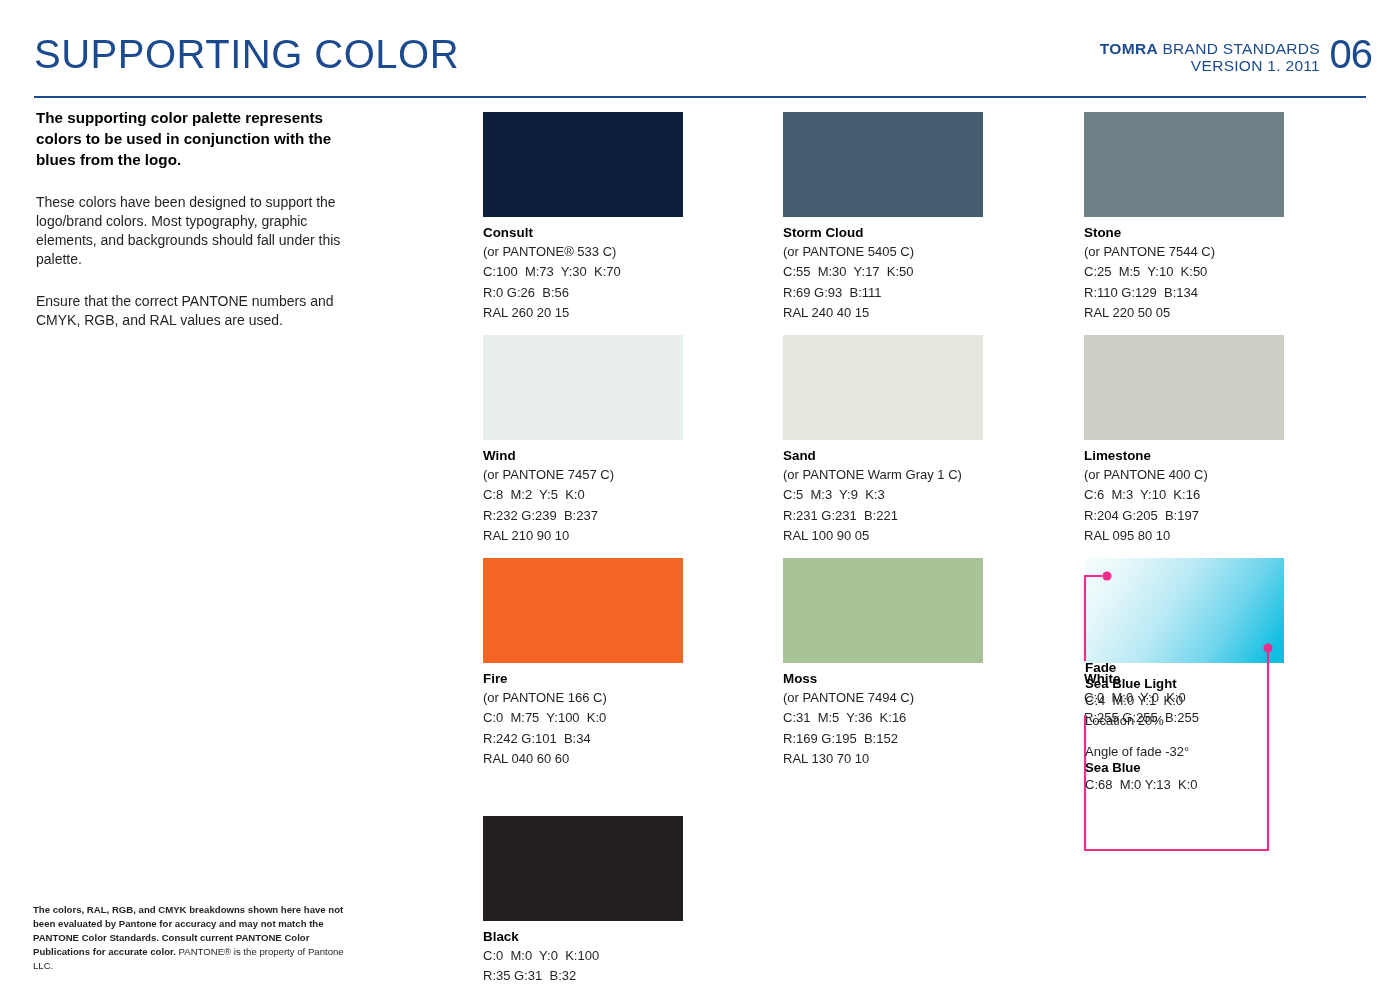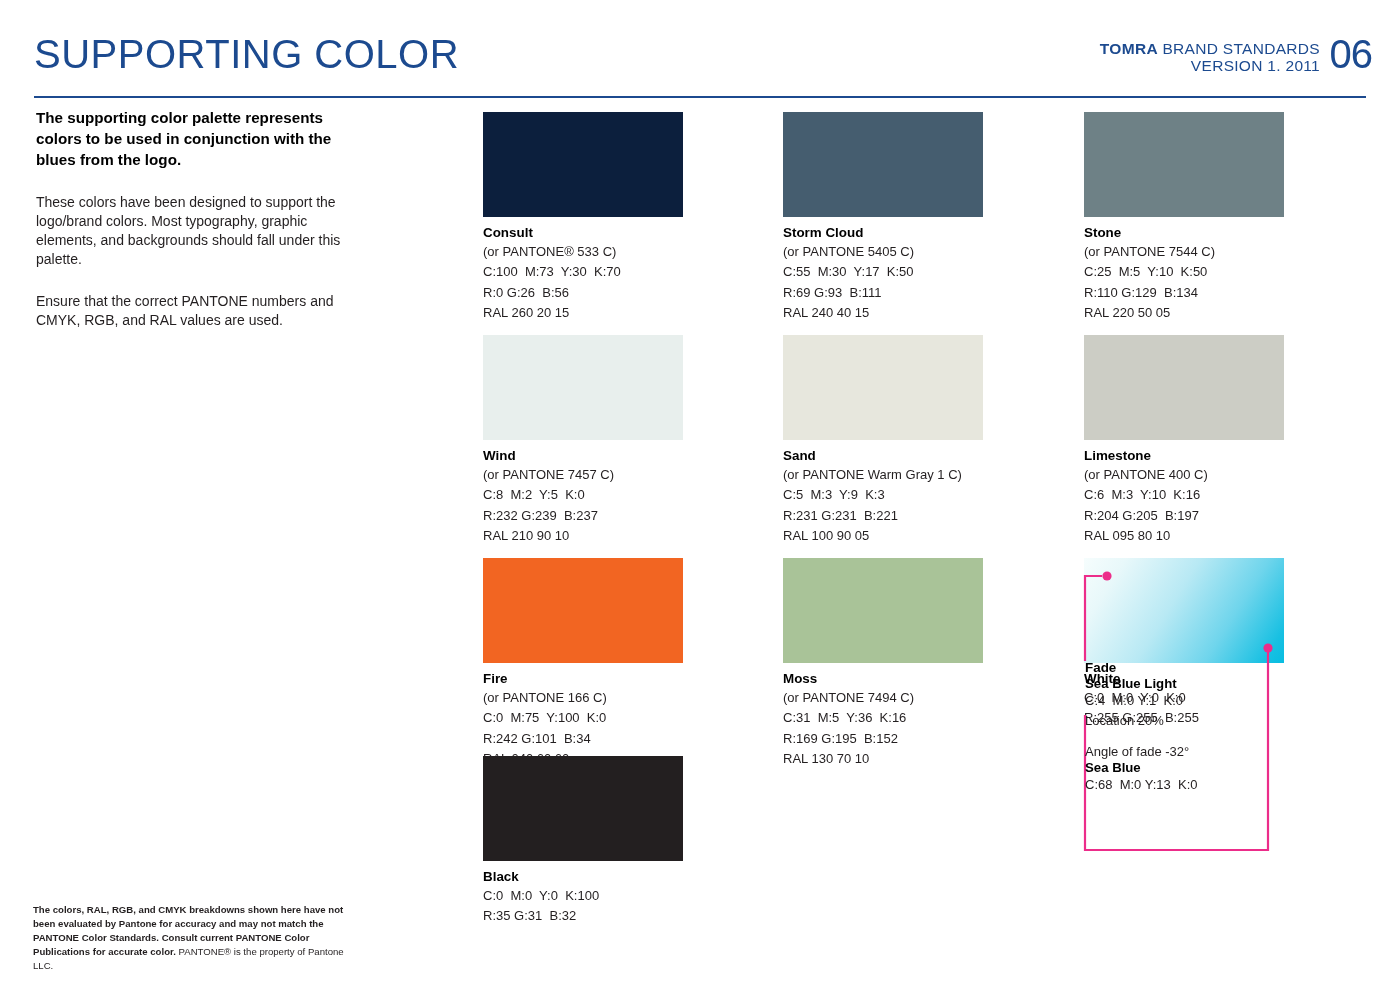--- a/index.html
+++ b/index.html
@@ -278,21 +278,21 @@
       </div>
     </div>
     <div class="swatch-cell" style="left: 601px; top: 446px;">
       <div class="chip bordered" style="background: rgb(255, 255, 255);"></div>
       <div class="cell-name">White</div>
       <div class="cell-lines">
         <div>C:0  M:0  Y:0  K:0</div>
         <div>R:255 G:255  B:255</div>
       </div>
     </div>
-    <div class="swatch-cell" style="left: 0px; top: 644px;">
+    <div class="swatch-cell" style="left: 0px; top: 704px;">
       <div class="chip" style="background: rgb(35, 31, 32);"></div>
       <div class="cell-name">Black</div>
       <div class="cell-lines">
         <div>C:0  M:0  Y:0  K:100</div>
         <div>R:35 G:31  B:32</div>
       </div>
     </div>
     <div class="swatch-cell" style="left: 601px; top: 446px;">
       <div class="chip gradient"></div>
     </div>

